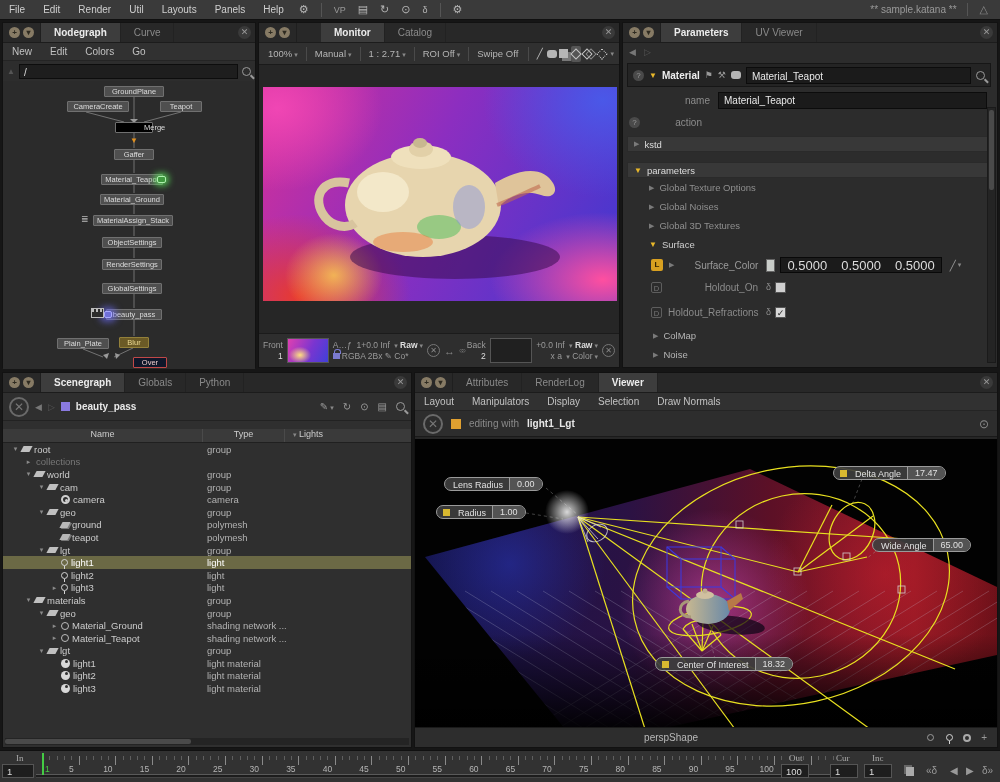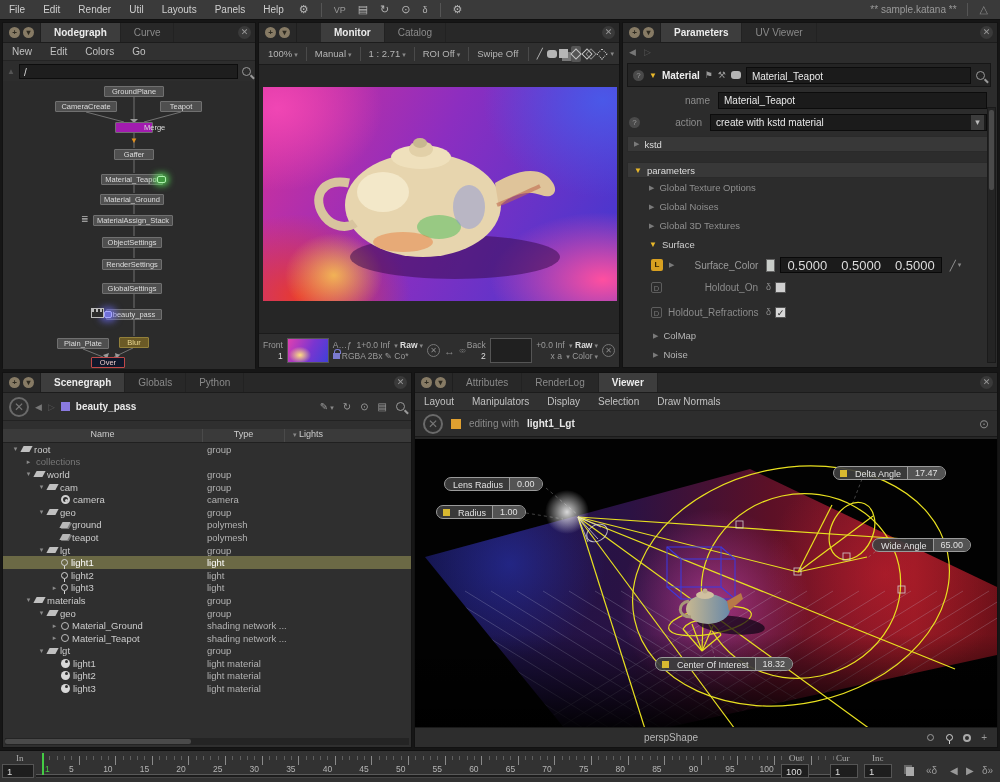--- a/index.html
+++ b/index.html
@@ -24,23 +24,23 @@
   .panel-menu{height:18px;display:flex;align-items:center;font-size:10px;color:#c2c2c2;background:#313131;border-bottom:1px solid #242424;}
   .panel-menu span{padding:0 9px;}
   #ng-searchrow{height:20px;display:flex;align-items:center;background:#2d2d2d;padding:0 4px;gap:4px;}
   #ng-search{flex:1;height:15px;background:#1e1e1e;border:1px solid #0d0d0d;color:#ddd;font-size:10px;padding:0 4px;line-height:15px;}
   .mag{width:9px;height:9px;border:1.4px solid #9a9a9a;border-radius:50%;position:relative;flex:none;}
   .mag::after{content:"";position:absolute;width:5px;height:1.6px;background:#9a9a9a;transform:rotate(45deg);left:7px;top:8px;}
   .tri-dim{color:#555;font-size:8px;}
   #ng-canvas{position:relative;width:100%;height:288px;background:#2b2b2b;overflow:hidden;}
   #ng-edges{position:absolute;left:0;top:0;}
   .gnode{position:absolute;height:11px;background:#4f4f4f;border:1px solid #707070;border-radius:1px;color:#dcdcdc;font-size:7.5px;line-height:9px;text-align:center;white-space:nowrap;overflow:visible;}
-  .gnode.lighter{background:#a21caf;padding-left:28px;}
+  .gnode.lighter{background:#000000;padding-left:28px;}
   .gnode.orange{background:#6b5a26;border-color:#93803a;color:#ead892;}
-  .gnode.red{background:#0f172a;border-color:#c04848;color:#eccaca;}
+  .gnode.red{background:#0f172a;border-color:#c04848;color:#eccaca;margin-left:42px;}
   .glow-green{position:absolute;right:-4px;top:1px;width:9px;height:7px;background:#3f9a3f;border:1px solid #aef0ae;border-radius:2px;box-shadow:0 0 6px 3px rgba(90,230,90,.75);}
   .glow-blue{position:absolute;left:-3px;top:1px;width:8px;height:7px;background:#7070d8;border:1px solid #a8a8ff;border-radius:2px;box-shadow:0 0 7px 4px rgba(110,110,255,.65);}
   .ico-clapper{position:absolute;left:-16px;top:-2px;width:13px;height:10px;background:#2c2c2c;border:1px solid #bbb;}
   .ico-clapper::before{content:"";position:absolute;left:0;top:0;width:100%;height:3px;background:repeating-linear-gradient(90deg,#bbb 0 2px,#2c2c2c 2px 4px);}
   .ico-stack{position:absolute;left:-13px;top:-1px;color:#bbb;font-size:9px;}
   .arrow-orange{position:absolute;color:#e09020;font-size:8px;}
   
   #monitor{left:258px;top:22px;width:362px;height:346px;background:#262626;}
   #mon-toolbar{height:22px;display:flex;align-items:center;background:#303030;border-bottom:1px solid #1a1a1a;font-size:9.5px;color:#b5b5b5;padding:0 5px;gap:2px;}
   .tb-item{padding:0 4px;white-space:nowrap;}
@@ -222,21 +222,21 @@
       </g>
       <g fill="#9a9a9a">
         <polygon points="127,38 135,38 131,42"></polygon>
         <polygon points="100,274 106,272 104,278"></polygon>
         <polygon points="112,272 117,274 113,278"></polygon>
       </g>
     </svg>
     <span class="arrow-orange" style="left:127px;top:55px;">▼</span>
     <div id="ng-nodes">
         <div class="gnode" style="left: 101px; top: 5px; width: 60px;"><span>GroundPlane</span></div>
-        <div class="gnode" style="left: 52px; top: 20px; width: 62px;"><span>CameraCreate</span></div>
+        <div class="gnode" style="left: 64px; top: 20px; width: 62px;"><span>CameraCreate</span></div>
         <div class="gnode" style="left: 157px; top: 20px; width: 42px;"><span>Teapot</span></div>
         <div class="gnode lighter" style="left: 112px; top: 41px; width: 38px;"><span>Merge</span></div>
         <div class="gnode" style="left: 111px; top: 68px; width: 40px;"><span>Gaffer</span></div>
         <div class="gnode" style="left: 98px; top: 93px; width: 62px;"><span>Material_Teapot</span><span class="glow-green"></span></div>
         <div class="gnode" style="left: 97px; top: 113px; width: 64px;"><span>Material_Ground</span></div>
         <div class="gnode" style="left: 90px; top: 134px; width: 80px;"><span>MaterialAssign_Stack</span><span class="ico-stack">≣</span></div>
         <div class="gnode" style="left: 99px; top: 156px; width: 60px;"><span>ObjectSettings</span></div>
         <div class="gnode" style="left: 99px; top: 178px; width: 60px;"><span>RenderSettings</span></div>
         <div class="gnode" style="left: 99px; top: 202px; width: 60px;"><span>GlobalSettings</span></div>
         <div class="gnode" style="left: 103px; top: 228px; width: 56px;"><span>beauty_pass</span><span class="glow-blue"></span><span class="ico-clapper"></span></div>
@@ -361,21 +361,20 @@
     <div id="par-namefield">Material_Teapot</div>
     <span class="mag"></span>
   </div>
   <div class="prow">
     <span class="plabel">name</span>
     <div class="pinput">Material_Teapot</div>
   </div>
   <div class="prow">
     <span class="qmark" style="margin-left:6px;">?</span>
     <span class="plabel" style="width:70px;">action</span>
-    <div class="pselect">create with kstd material</div>
   </div>
   <div class="groupbar">
     <span class="gtri">▶</span>
     <span style="color:#ddd;">kstd</span>
   </div>
   <div class="groupbar" style="margin-top:10px;">
     <span class="ytri">▼</span>
     <span style="color:#ddd;">parameters</span>
   </div>
   <div id="par-folds">

